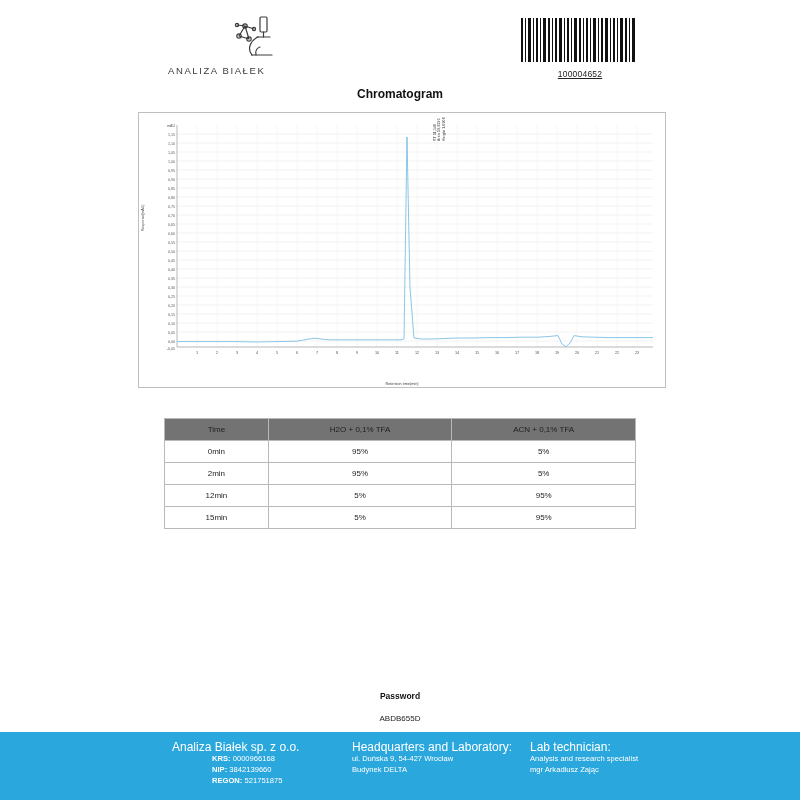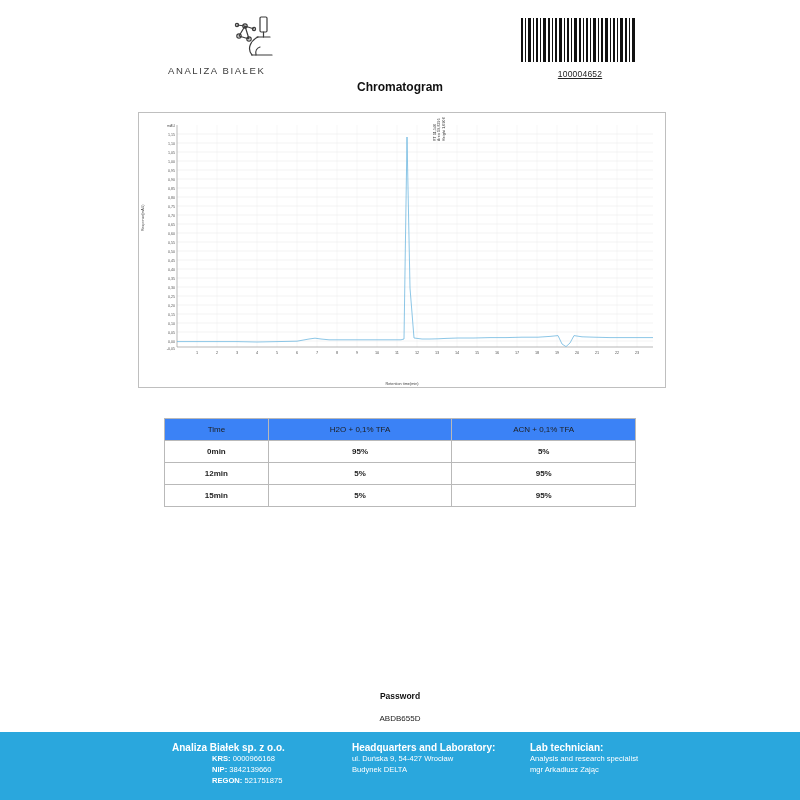--- a/index.html
+++ b/index.html
@@ -52,21 +52,21 @@
     letter-spacing: 0.2px;
     text-decoration: underline;
   }
   
   .section-title {
     text-align: center;
     font-size: 12px;
     font-weight: bold;
     color: #111;
   }
-  #chromatogram-title { position:absolute; top:80px; left:0; width:800px; }
+  #chromatogram-title { position:absolute; top:87px; left:0; width:800px; }
   #method-title { position:absolute; top:396px; left:0; width:800px; }
 
   
   .chart-wrap {
     position: absolute;
     left: 138px; top: 112px;
     width: 528px; height: 276px;
     border: 1px solid #bfbfbf;
     background: #ffffff;
   }
@@ -105,26 +105,26 @@
     position: absolute;
     left: 164px; top: 418px;
     width: 472px;
     border-collapse: collapse;
     font-size: 8px;
   }
   .method-table th, .method-table td {
     border: 1px solid #b9b9b9;
     text-align: center;
     padding: 6px 2px;
-    font-weight: bold;
+    font-weight: normal;
     color: #1e1e1e;
     height: 22px;
   }
   .method-table thead th {
-    background: #3b82f6;
+    background: #737373;
     font-weight: normal;
   }
   .method-table col.c1 { width: 104px; }
   .method-table col.c2 { width: 184px; }
   .method-table col.c3 { width: 184px; }
 
   
   .password-block {
     position: absolute;
     left: 0; top: 691px; width: 800px;
@@ -137,21 +137,21 @@
   .footer {
     position: absolute;
     left: 0; bottom: 0; width: 800px; height: 68px;
     background: #2aa7dd;
     color: #ffffff;
   }
   .footer .col { position: absolute; top: 10px; font-size: 7.6px; line-height: 11px; }
   .footer .col.a { left: 172px; width: 190px; }
   .footer .col.b { left: 352px; width: 190px; }
   .footer .col.c { left: 530px; width: 180px; }
-  .footer .ttl { font-weight: bold; font-size: 10px; }
+  .footer .ttl { font-weight: normal; font-size: 12px; }
   .footer .lbl { font-weight: bold; padding-left: 40px; }
   .footer .line { white-space: nowrap; }
 </style>
 </head>
 <body>
 
 <div class="page">
 
   <div class="header">
 
@@ -363,20 +363,25 @@
         <th>ACN + 0,1% TFA</th>
       </tr>
     </thead>
     <tbody>
       <tr>
         <td>0min</td>
         <td>95%</td>
         <td>5%</td>
       </tr>
       <tr>
+        <td>2min</td>
+        <td>95%</td>
+        <td>5%</td>
+      </tr>
+      <tr>
         <td>12min</td>
         <td>5%</td>
         <td>95%</td>
       </tr>
       <tr>
         <td>15min</td>
         <td>5%</td>
         <td>95%</td>
       </tr>
     </tbody>

